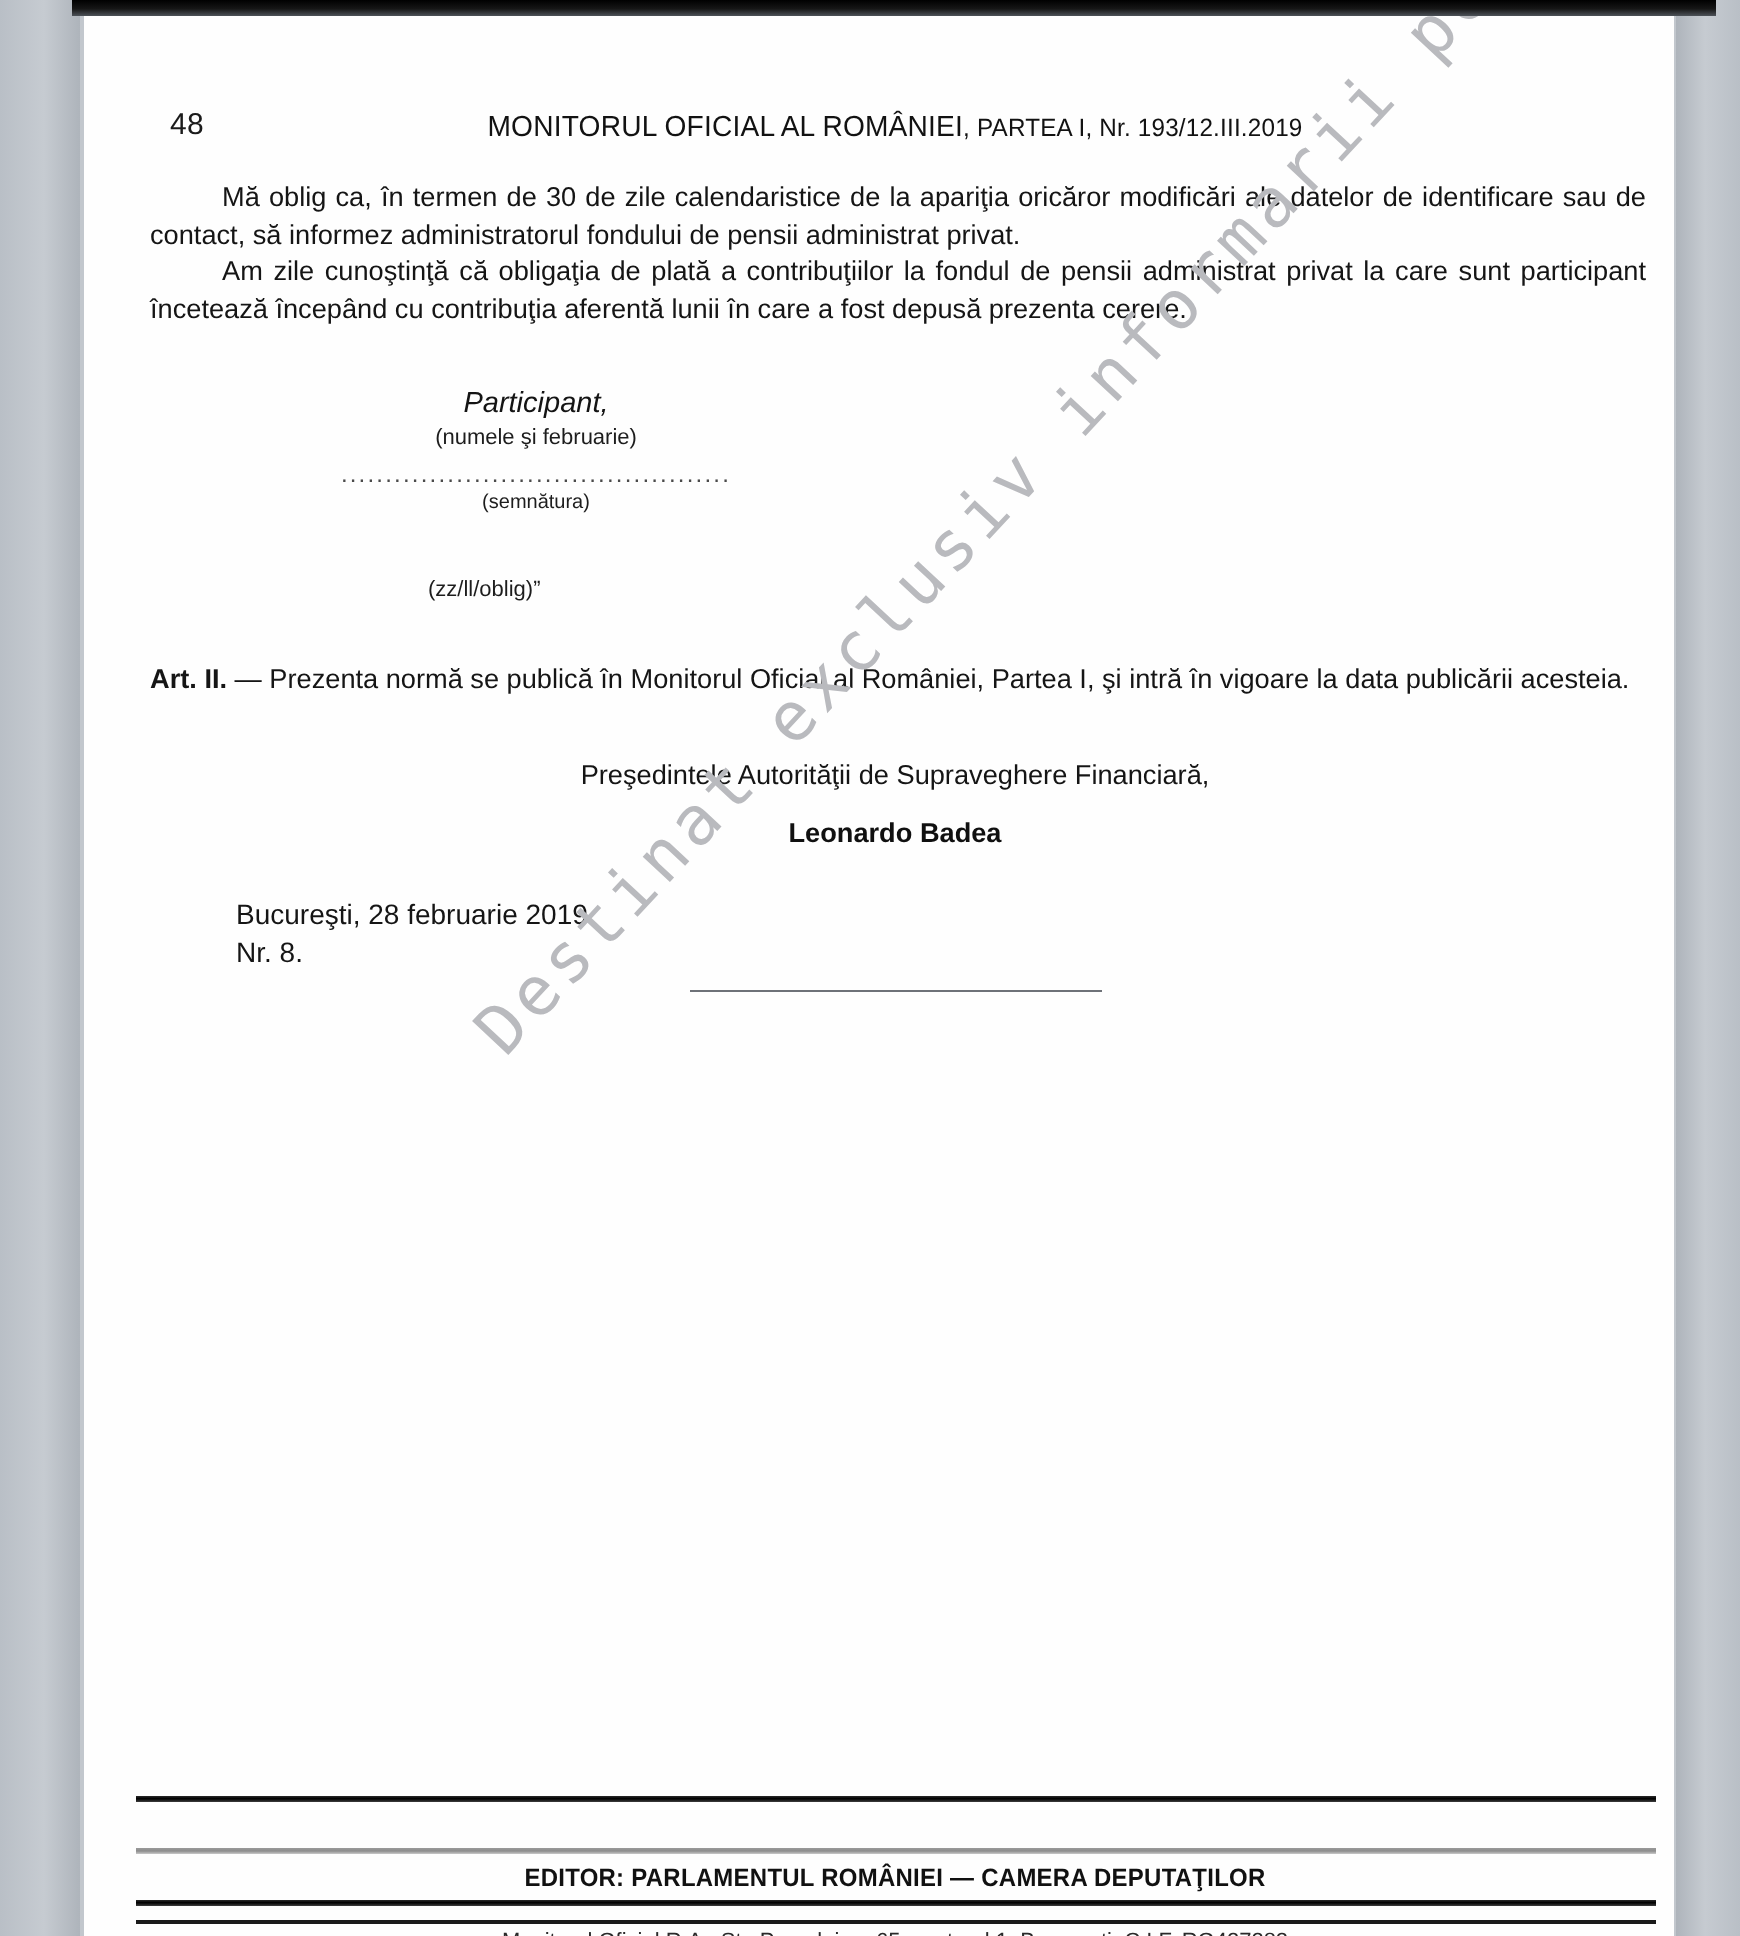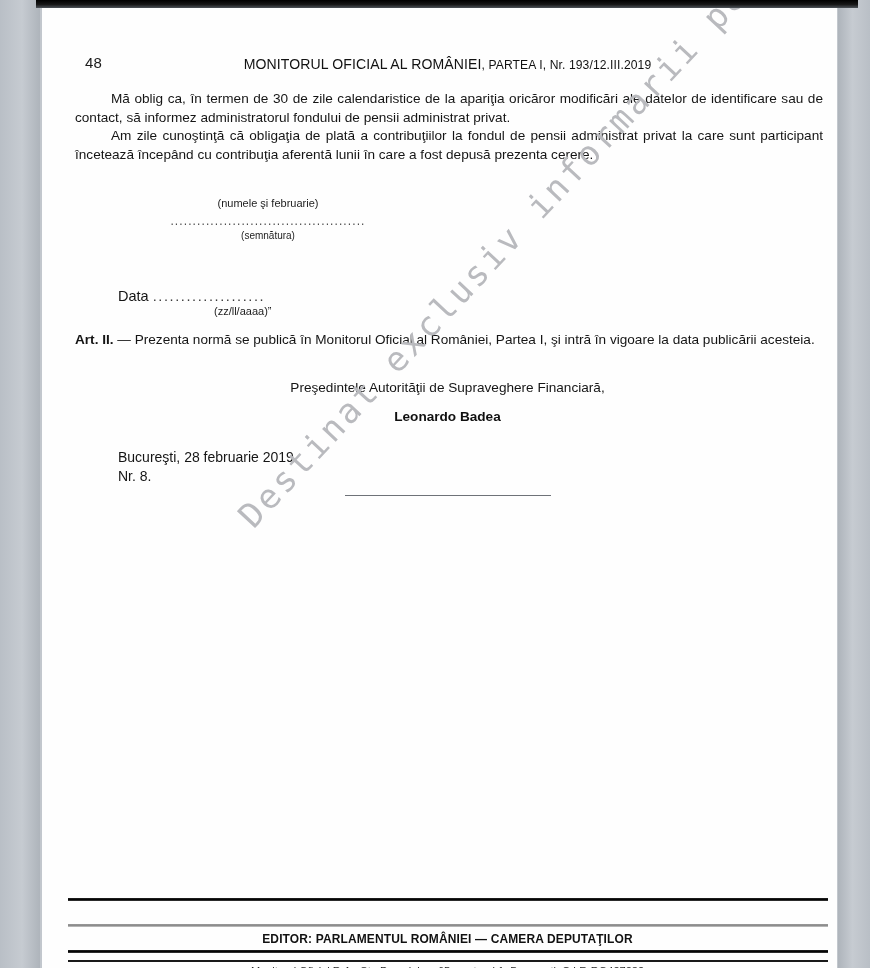--- a/index.html
+++ b/index.html
@@ -298,28 +298,28 @@
       <div class="folio">48</div>
       <div class="head-title"><span>MONITORUL OFICIAL AL ROMÂNIEI</span><span class="small">, PARTEA I, Nr. 193/12.III.2019</span></div>
     </div>
 
     <div class="body-block">
       <p class="para">Mă oblig ca, în termen de 30 de zile calendaristice de la apariţia oricăror modificări ale datelor de identificare sau de contact, să informez administratorul fondului de pensii administrat privat.</p>
       <p class="para">Am zile cunoştinţă că obligaţia de plată a contribuţiilor la fondul de pensii administrat privat la care sunt participant încetează începând cu contribuţia aferentă lunii în care a fost depusă prezenta cerere.</p>
     </div>
 
     <div class="sig-block">
+      <div class="sig-participant">Participant,</div>
       <div class="sig-sub">(numele şi februarie)</div>
       <div class="sig-dots">............................................</div>
       <div class="sig-sub2">(semnătura)</div>
     </div>
 
     <div class="data-block">
-      <div class="data-line"><span>Data </span><span class="dots-inline">....................</span></div>
-      <div class="data-sub">(zz/ll/aaaa)”</div>
+      <div class="data-sub">(zz/ll/oblig)”</div>
     </div>
 
     <div class="art-block"><span class="art-label">Art. II.</span><span> — Prezenta normă se publică în Monitorul Oficial al României, Partea I, şi intră în vigoare la data publicării acesteia.</span></div>
 
     <div class="authority">
       <div class="authority-role">Preşedintele Autorităţii de Supraveghere Financiară,</div>
       <div class="authority-name">Leonardo Badea</div>
     </div>
 
     <div class="place-block">

